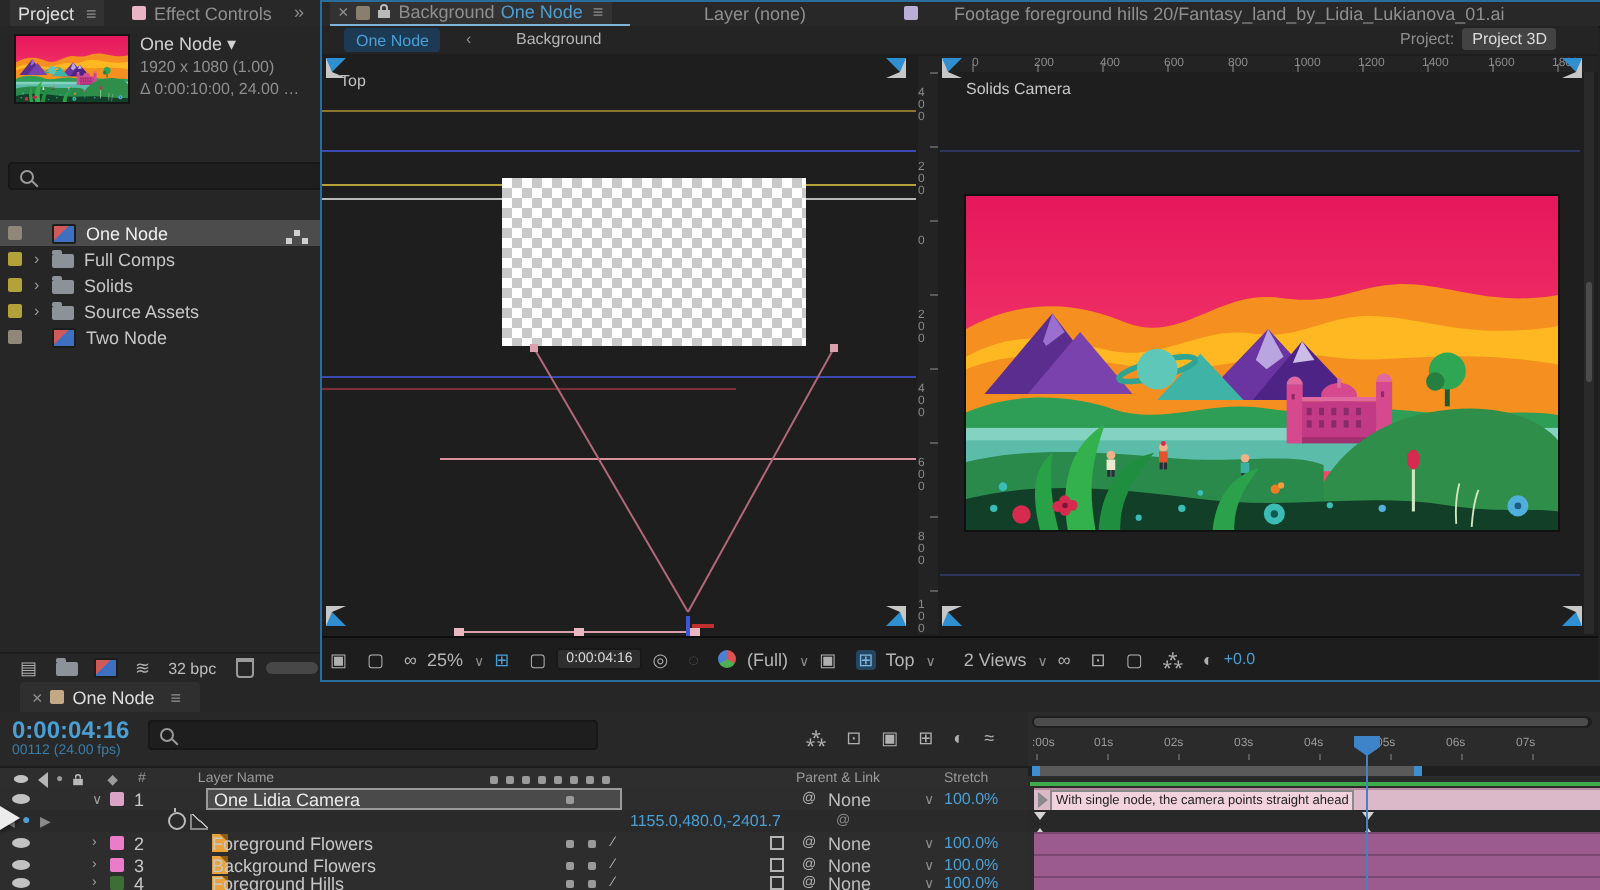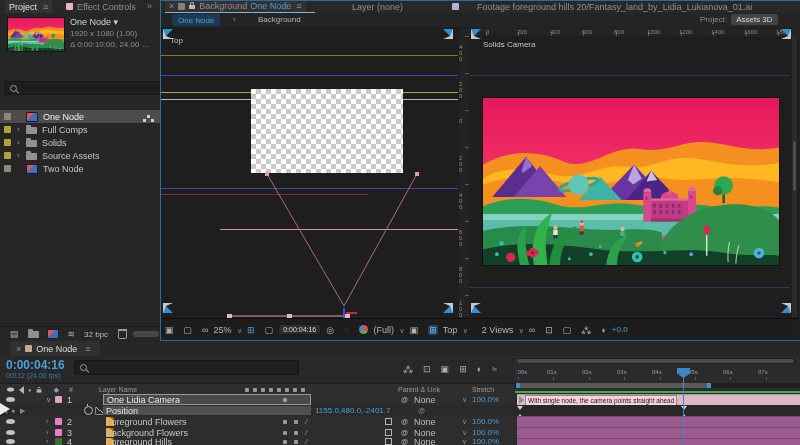--- a/index.html
+++ b/index.html
@@ -288,21 +288,21 @@
   </div>
 
   <div class="abs" style="left:161px;top:13px;width:638px;height:14px;background:#242424;"></div>
   <div class="abs ctr" style="left:172px;top:14px;height:12px;background:#1d3a55;border-radius:2px;padding:0 6px;">
     <span class="blue s8">One Node</span>
   </div>
   <div class="abs dim s8" style="left:233px;top:15px;">‹</div>
   <div class="abs s8" style="left:258px;top:15px;color:#b5b5b5;">Background</div>
   <div class="abs ctr" style="left:700px;top:14px;">
     <span class="s8 dim">Project:</span>
-    <span class="s8" style="background:#434343;border-radius:2px;padding:1px 5px;margin-left:4px;color:#dcdcdc;">Assets 3D</span>
+    <span class="s8" style="background:#434343;border-radius:2px;padding:1px 5px;margin-left:4px;color:#dcdcdc;">Project 3D</span>
   </div>
 
   <div class="abs viewer-bg"></div>
 
   <div class="abs corner c-tl" style="left:163px;top:29px;"></div>
   <div class="abs corner c-tr" style="left:443px;top:29px;"></div>
   <div class="abs corner c-bl" style="left:163px;top:303px;"></div>
   <div class="abs corner c-br" style="left:443px;top:303px;"></div>
   <div class="abs s8" style="left:170px;top:36px;color:#c0c0c0;">Top</div>
 
@@ -452,21 +452,20 @@
     <span class="abs" style="left:414px;color:#bdbdbd;">None</span>
     <span class="ddv abs" style="left:459px;">∨</span>
     <span class="abs blue s8" style="left:472px;">100.0%</span>
   </div>
   <div class="trow" style="top:405px;background:#2a2a2a;">
     <span class="tiny abs" style="left:2px;color:#8a8a8a;">◀</span>
     <span class="tiny abs" style="left:11px;color:#4b9fd5;">●</span>
     <span class="tiny abs" style="left:20px;color:#8a8a8a;">▶</span>
     <span class="ic-stw abs" style="left:84px;"></span>
     <span class="ic-graph abs" style="left:95px;"></span>
-    <span class="propbox abs" style="left:103px;width:202px;">Position</span>
     <span class="abs blue s8" style="left:315px;">1155.0,480.0,-2401.7</span>
     <span class="tiny abs" style="left:418px;color:#8a8a8a;">@</span>
   </div>
   <div class="trow" style="top:416px;">
     <span class="ic-eye" style="margin-left:6px;"></span>
     <span class="tiny abs" style="left:46px;color:#9a9a9a;">›</span>
     <span class="lbl abs" style="left:55px;background:#ea7cc9;"></span>
     <span class="abs" style="left:67px;">2</span>
     <span class="ic-doc abs" style="left:91px;"></span>
     <span class="abs" style="left:106px;">Foreground Flowers</span>

